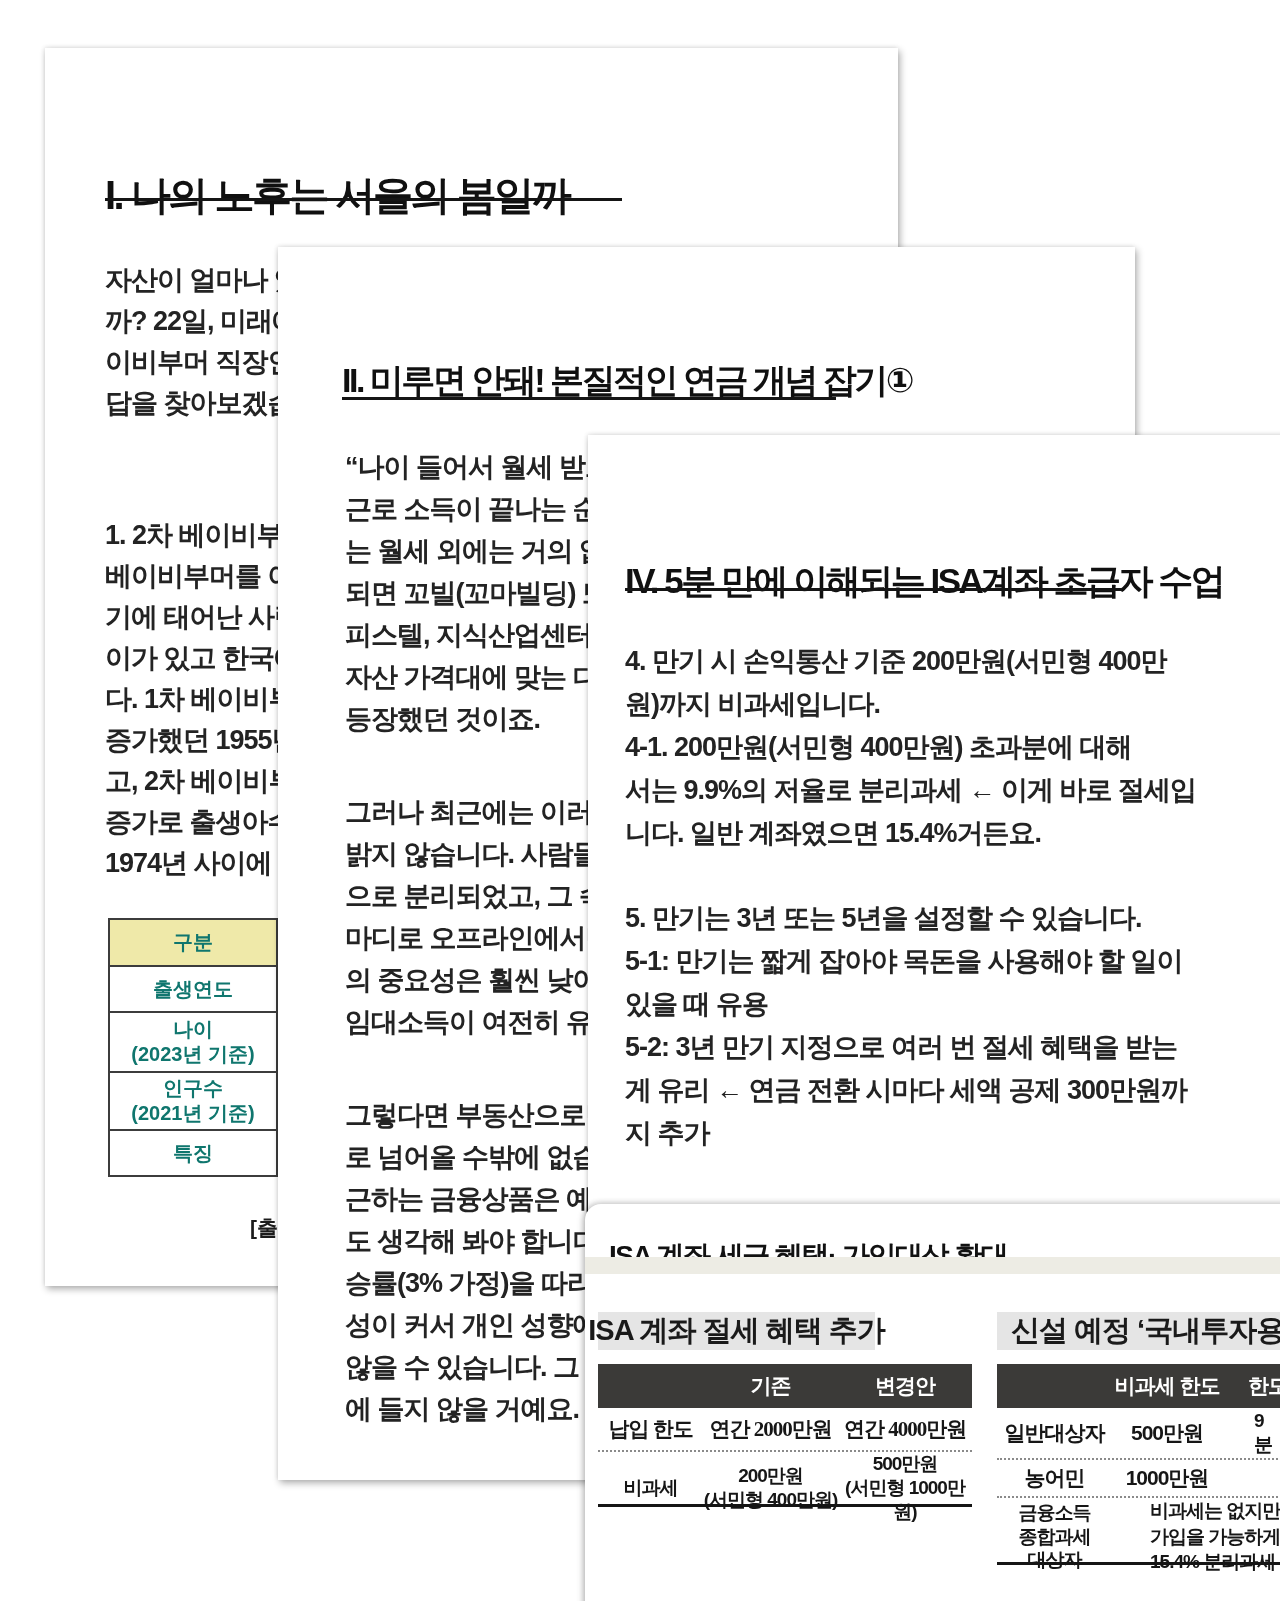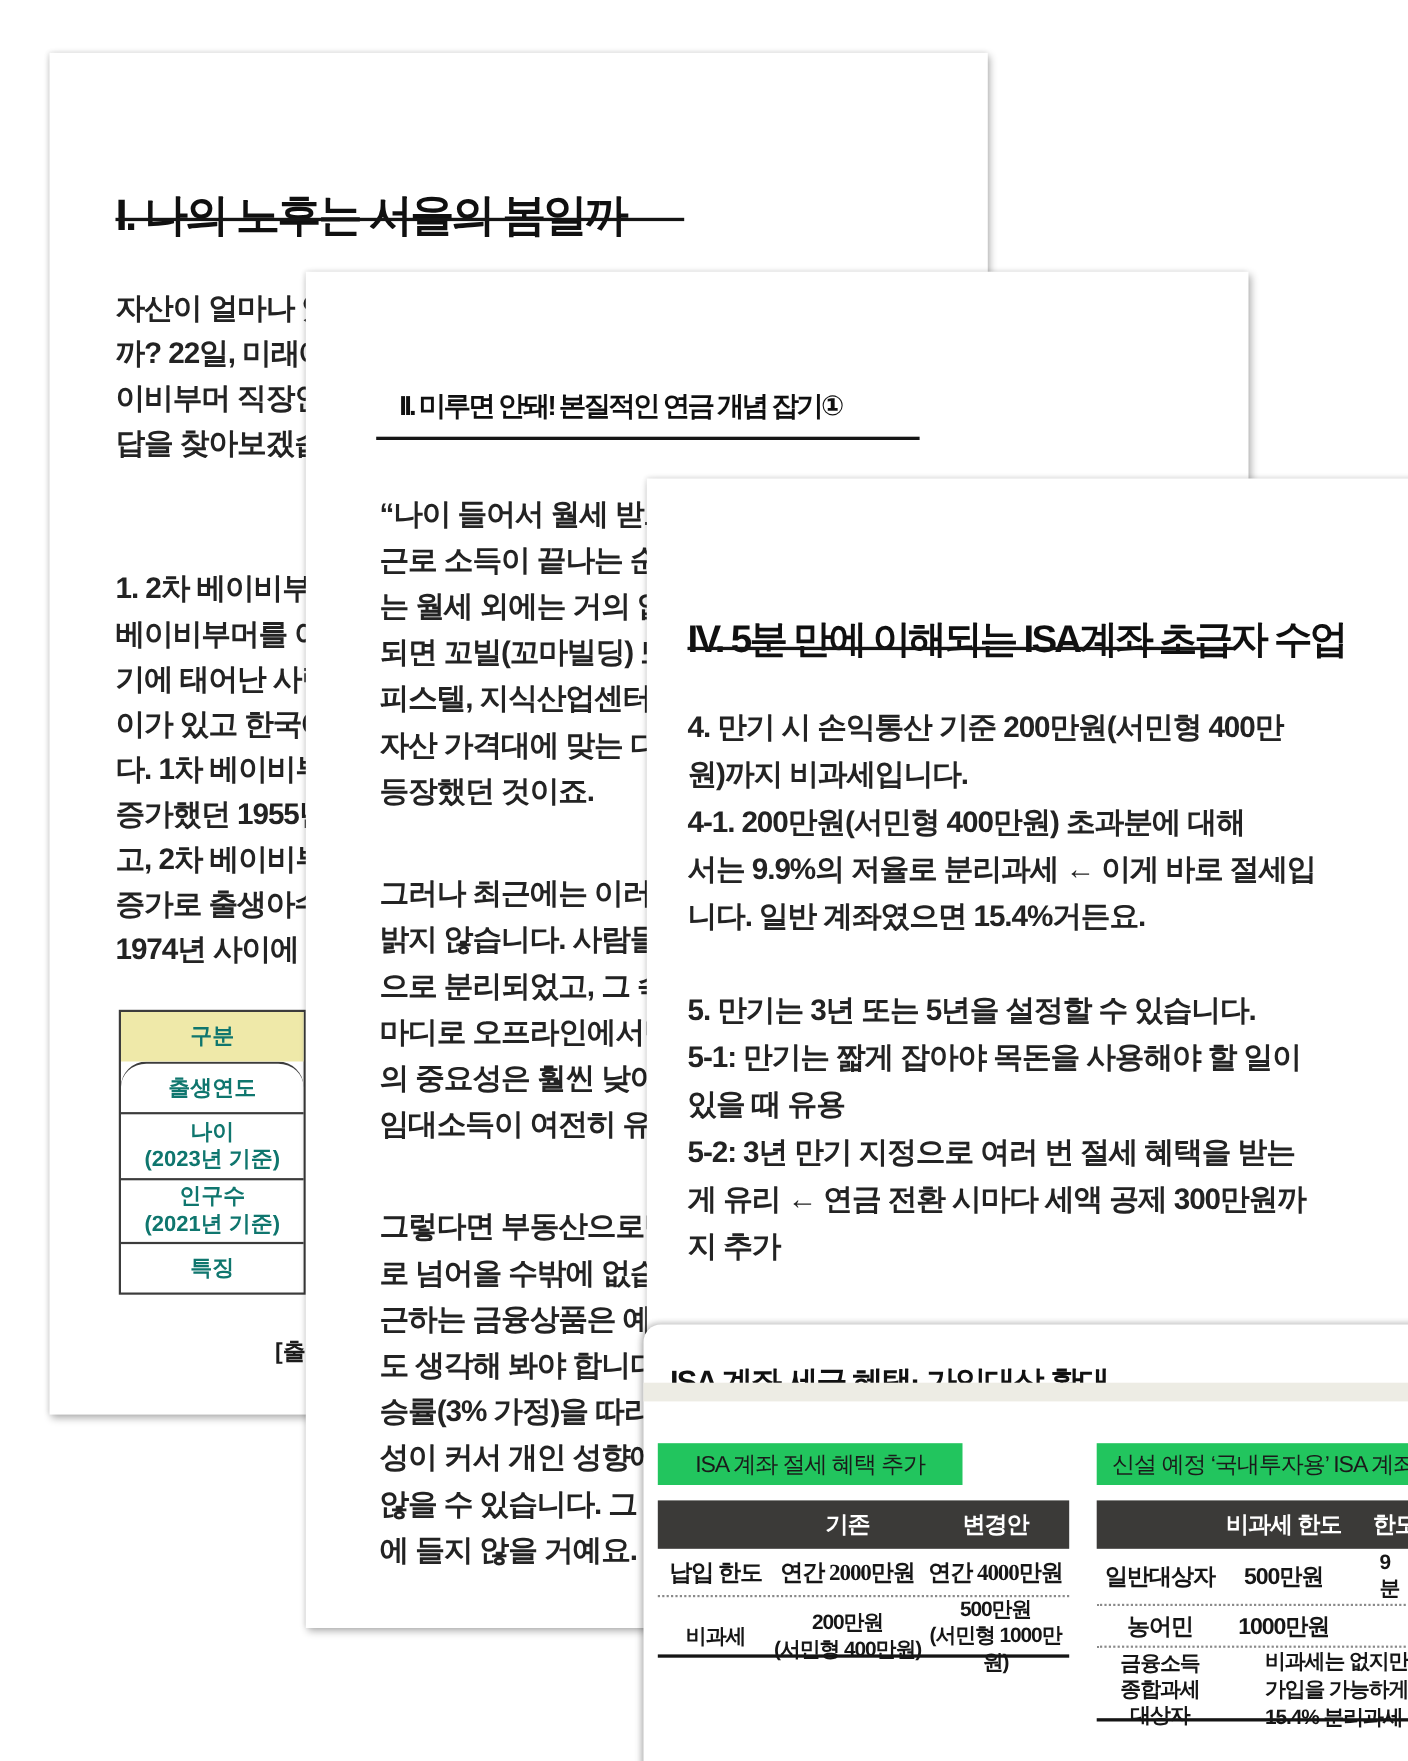--- a/index.html
+++ b/index.html
@@ -12,21 +12,21 @@
     box-shadow:2px 3px 7px rgba(0,0,0,0.32), -1px -1px 4px rgba(0,0,0,0.08);
   }
   #sheet1{left:45px;top:48px;width:853px;height:1238px;z-index:1;}
   #sheet2{left:278px;top:247px;width:857px;height:1233px;z-index:2;}
   #sheet3{left:588px;top:435px;width:760px;height:800px;z-index:3;}
   #sheet4{left:585px;top:1204px;width:745px;height:420px;z-index:4;border-radius:16px 0 0 0;
           box-shadow:0 2px 8px rgba(0,0,0,0.30), -2px -2px 5px rgba(0,0,0,0.10);}
 
   .ptitle{position:absolute;font-weight:800;color:#101010;white-space:nowrap;}
   #sheet1 .ptitle{left:60px;top:93px;font-size:40px;letter-spacing:-2.5px;}
-  #sheet2 .ptitle{left:64px;top:88px;font-size:25px;letter-spacing:-2.5px;margin-left:21px;}
+  #sheet2 .ptitle{left:64px;top:88px;font-size:34px;letter-spacing:-2.5px;}
   #sheet3 .ptitle{left:37px;top:100px;font-size:35px;letter-spacing:-2.5px;}
   .rule{position:absolute;height:3px;background:#151515;}
   #sheet1 .rule{left:60px;top:150px;width:517px;}
   #sheet2 .rule{left:64px;top:150px;width:494px;}
   #sheet3 .rule{left:37px;top:153px;width:497px;}
 
   .body{position:absolute;white-space:pre-line;font-weight:600;color:#232323;letter-spacing:-1px;}
   #sheet1 .body{font-size:27px;line-height:41px;left:60px;}
   .p1a{top:212px;}
   .p1b{top:467px;line-height:42px;}
@@ -41,31 +41,31 @@
   
   .dtable{
     position:absolute;left:63px;top:870px;width:166px;border:2px solid #3c3c3c;
     text-align:center;font-size:20px;font-weight:600;color:#0f766e;
   }
   .dtable .cell{
     display:flex;align-items:center;justify-content:center;
     border-top:2px solid #3c3c3c;white-space:pre-line;line-height:1.25;
   }
   .dtable .cell:nth-child(1){border-top:none;background:#efe9a9;height:45px;}
-  .dtable .cell:nth-child(2){height:44px;border-radius:23px;}
+  .dtable .cell:nth-child(2){height:44px;}
   .dtable .cell:nth-child(3){height:58px;}
   .dtable .cell:nth-child(4){height:56px;}
   .dtable .cell:nth-child(5){height:44px;}
   .source{position:absolute;left:205px;top:1166px;font-size:21px;font-weight:600;}
 
   
   .bheading{position:absolute;left:24px;top:10px;font-size:28px;font-weight:800;letter-spacing:-1.5px;white-space:nowrap;color:#111;}
   .strip{position:absolute;left:0;top:53px;width:745px;height:17px;background:#edece4;}
   .btable{position:absolute;top:108px;}
-  .ylabel{height:38px;background:#22c55e;font-size:21px;font-weight:400;letter-spacing:-1px;display:flex;align-items:center;color:#1a1a1a;white-space:nowrap;}
+  .ylabel{height:38px;background:#e5e5e5;font-size:29px;font-weight:700;letter-spacing:-1px;display:flex;align-items:center;color:#1a1a1a;white-space:nowrap;}
   .ylabel.center{justify-content:center;}
   .ylabel.padded{padding-left:14px;}
   .thead{margin-top:14px;height:44px;background:#3b3a38;color:#ffffff;font-weight:700;font-size:21px;letter-spacing:-1px;}
   .grid3L{display:grid;grid-template-columns:105px 135px 134px;align-items:center;text-align:center;}
   .grid3R{display:grid;grid-template-columns:115px 110px 195px;align-items:center;text-align:center;}
   .gridR3{display:grid;grid-template-columns:115px 1fr;align-items:center;text-align:center;}
   .trow{font-weight:700;font-size:21px;letter-spacing:-1px;color:#161616;}
   .rowA{height:42px;font-family:Liberation Serif, serif;}
   .rowB{height:52px;border-top:2px dotted #8a8a8a;border-bottom:3px solid #151515;font-size:19px;}
   .rrow1{height:50px;}

